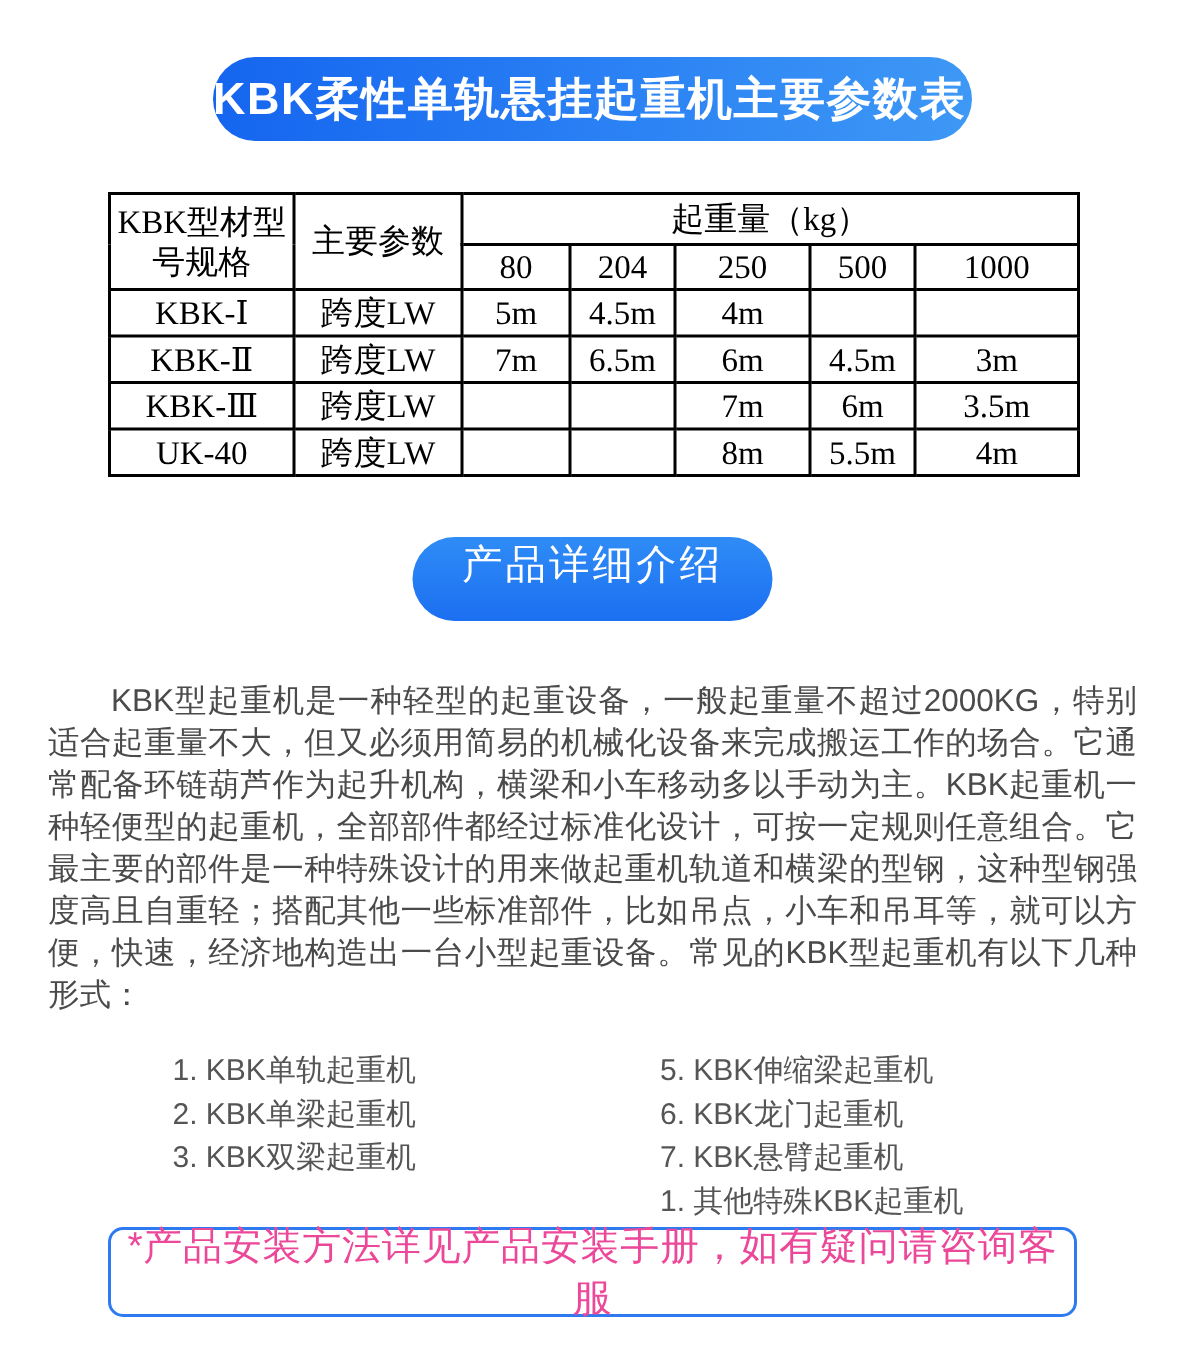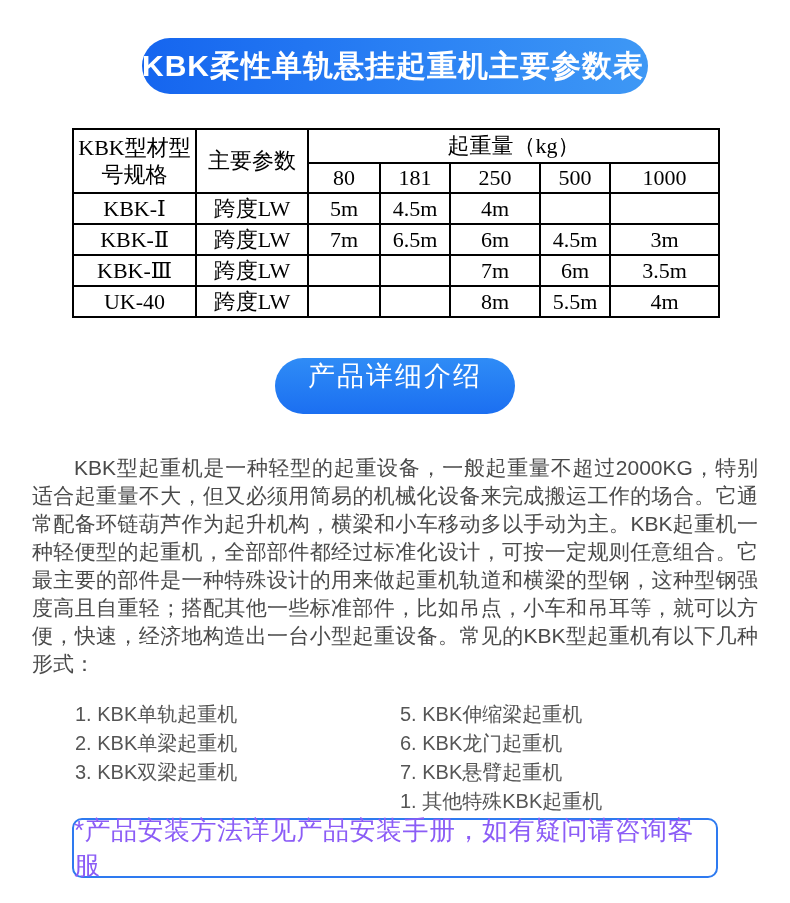--- a/index.html
+++ b/index.html
@@ -70,33 +70,34 @@
 
   
   .type-list {
     display: flex;
     margin: 22px 0 0 75px;
     font-size: 20px;
     color: #555555;
   }
   .type-list ul { list-style: none; }
   .type-list ul.left-col  { width: 325px; }
-  .type-list li { line-height: 29px; }
+  .type-list li { line-height: 29px; margin-left: 40px; }
 
   
   .footer-note {
     position: absolute;
     left: 72px; top: 818px;
     width: 646px; height: 60px;
     border: 2px solid #2e7af0;
     border-radius: 10px;
     display: flex; align-items: center; justify-content: center;
     font-size: 26px;
-    color: #8b5cf6;
+    color: #ec4899;
     letter-spacing: 0.5px;
+    text-align: center;
   }
 </style>
 </head>
 <body>
 
 <div class="pill-banner">
   <span>KBK柔性单轨悬挂起重机主要参数表</span>
 </div>
 
 <table class="params">
@@ -110,21 +111,21 @@
       <col style="width:109px">
   </colgroup>
   <thead>
     <tr class="hrow1">
       <th rowspan="2">KBK型材型号规格</th>
       <th rowspan="2">主要参数</th>
       <th colspan="5">起重量（kg）</th>
     </tr>
     <tr class="hrow2">
       <th>80</th>
-      <th>181</th>
+      <th>204</th>
       <th>250</th>
       <th>500</th>
       <th>1000</th>
     </tr>
   </thead>
   <tbody>
     <tr>
       <td>KBK-Ⅰ</td>
       <td>跨度LW</td>
       <td>5m</td>

